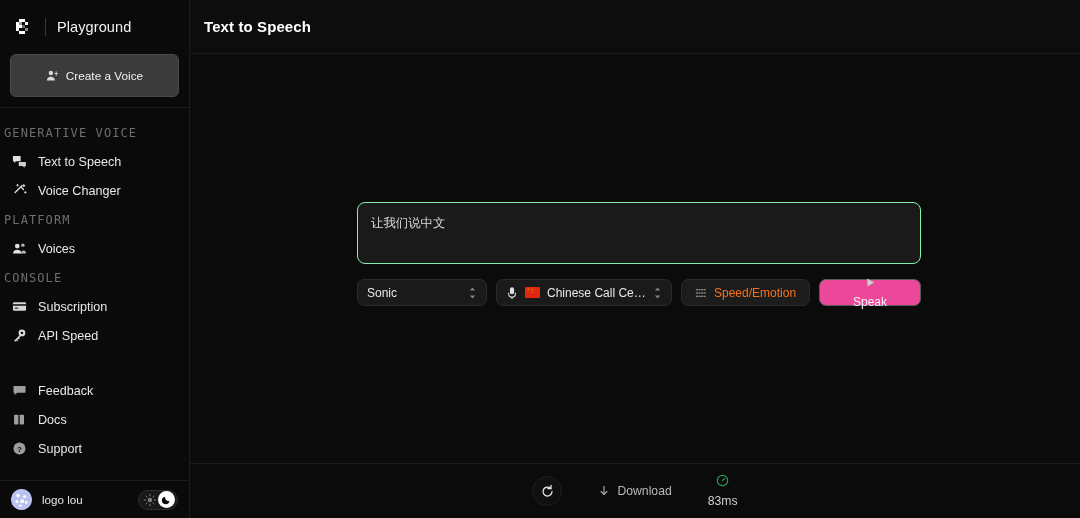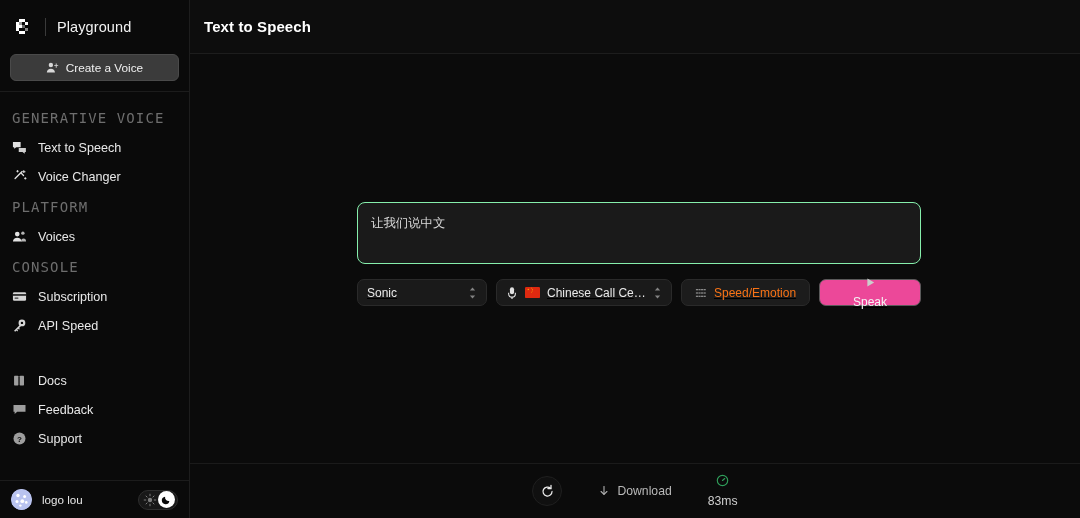--- a/index.html
+++ b/index.html
@@ -25,33 +25,33 @@
   }
   .logo-mark { width: 22px; height: 22px; flex: 0 0 22px; }
   .brand-div { width: 1px; height: 18px; background: #3a3a3a; }
   .brand-title {
     color: #f2f2f2; font-size: 14.5px; font-weight: 400;
     letter-spacing: .1px;
   }
   .create-wrap { padding: 0 10px 10px 10px; }
   .create-btn {
     display: flex; align-items: center; justify-content: center; gap: 7px;
-    height: 27px; border-radius: 6px;
+    height: 43px; border-radius: 6px;
     background: #3b3b3b; border: 1px solid #4a4a4a;
     color: #f0f0f0; font-size: 11.8px; font-weight: 500;
     cursor: pointer;
   }
   .side-sep { height: 1px; background: #1c1c1c; margin: 0 0 0 0; }
 
   .nav-scroll { flex: 1 1 auto; padding-top: 10px; overflow: hidden; }
   .sec-label {
     font-family: "DejaVu Sans Mono", monospace;
-    font-size: 14px; letter-spacing: 1.1px;
+    font-size: 12px; letter-spacing: 1.1px;
     color: #6e6e6e; text-transform: uppercase;
-    padding: 8px 0 7px 12px;
+    padding: 8px 0 7px 4px;
   }
   .nav-item {
     display: flex; align-items: center; gap: 11px;
     height: 29px; padding: 0 12px; cursor: pointer;
     color: #e8e8e8; font-size: 12.6px;
   }
   .nav-item .ico { width: 15px; height: 15px; flex: 0 0 15px; display:flex; align-items:center; justify-content:center; }
   .nav-gap { height: 26px; }
 
   .side-footer {
@@ -90,21 +90,21 @@
   .panel {
     position: absolute; left: 167px; top: 148px; width: 564px;
   }
   .ta {
     width: 564px; height: 62px;
     background: #1a1a1a; border: 1px solid #86efac; border-radius: 8px;
     color: #dcdcdc; font-size: 12.4px; line-height: 1.5;
     padding: 11px 13px; resize: none; outline: none;
     font-family: Liberation Sans, sans-serif;
   }
-  .ctrl-row { display: flex; gap: 9px; margin-top: 11px; text-decoration: underline; }
+  .ctrl-row { display: flex; gap: 9px; margin-top: 11px; }
   .sel {
     height: 27px; background: #1a1a1a; border: 1px solid #2a2a2a;
     border-radius: 7px; display: flex; align-items: center;
     padding: 0 9px; gap: 7px; cursor: pointer;
     color: #e9e9e9; font-size: 12px;
   }
   .sel.model { width: 148px; }
   .sel.voice { width: 176px; }
   .sel .lbl { flex: 1 1 auto; overflow: hidden; white-space: nowrap; text-overflow: ellipsis; }
   .chev { width: 9px; flex: 0 0 9px; opacity: .6; }
@@ -246,34 +246,34 @@
           </svg>
         </span>
         <span>API Speed</span>
       </div>
 
       <div class="nav-gap"></div>
 
       <div class="nav-item">
         <span class="ico">
           <svg viewBox="0 0 16 16" width="15" height="15" fill="#9e9e9e">
+            <path d="M1.6 3.2h12.8v7.2H5.6l-2.8 2.3v-2.3H1.6z"></path>
+          </svg>
+        </span>
+        <span>Feedback</span>
+      </div>
+
+      <div class="nav-item">
+        <span class="ico">
+          <svg viewBox="0 0 16 16" width="15" height="15" fill="#9e9e9e">
             <rect x="2.2" y="2.8" width="4.6" height="10.4" rx="0.7"></rect>
             <rect x="8.2" y="2.8" width="4.6" height="10.4" rx="0.7"></rect>
           </svg>
         </span>
         <span>Docs</span>
-      </div>
-
-      <div class="nav-item">
-        <span class="ico">
-          <svg viewBox="0 0 16 16" width="15" height="15" fill="#9e9e9e">
-            <path d="M1.6 3.2h12.8v7.2H5.6l-2.8 2.3v-2.3H1.6z"></path>
-          </svg>
-        </span>
-        <span>Feedback</span>
       </div>
 
       <div class="nav-item">
         <span class="ico">
           <svg viewBox="0 0 16 16" width="15" height="15">
             <circle cx="8" cy="8" r="6.4" fill="#9e9e9e"></circle>
             <text x="8" y="11.4" font-size="8.6" font-family="Liberation Sans, sans-serif" font-weight="700" fill="#0a0a0a" text-anchor="middle">?</text>
           </svg>
         </span>
         <span>Support</span>

